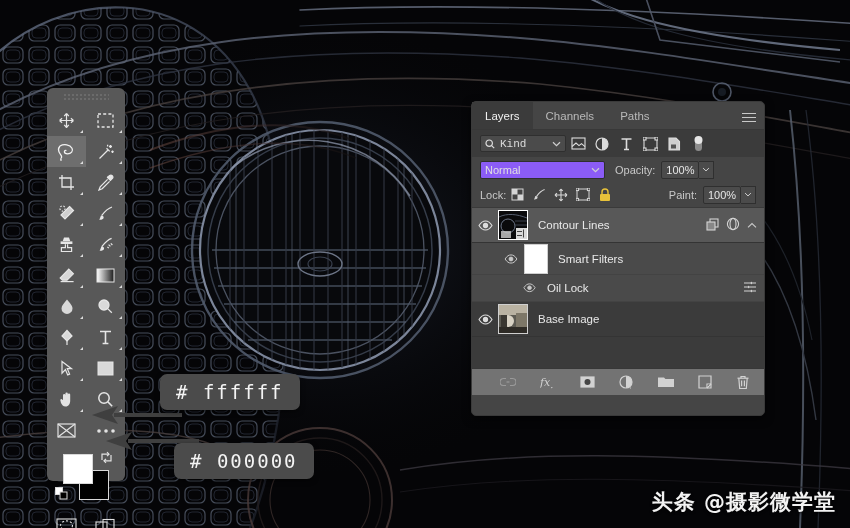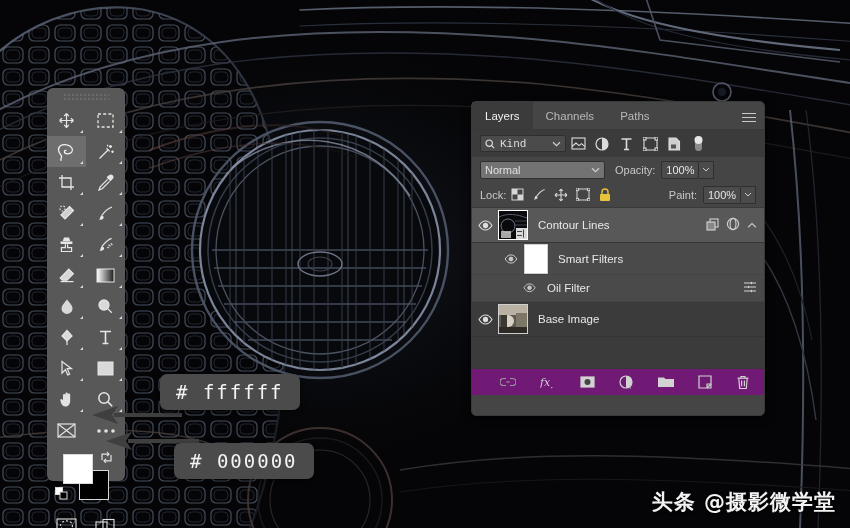--- a/index.html
+++ b/index.html
@@ -82,21 +82,21 @@
   .row { display:flex; align-items:center; padding: 0 8px; }
   #filter-row { height: 27px; background:#3b3b3b; gap:0; }
   .mini-select {
     display:flex; align-items:center; background:#4b4b4b; border:1px solid #2f2f2f;
     border-radius:2px; height:17px; padding:0 4px; color:#dcdcdc; font-size:11px;
   }
   #kind-select { width: 86px; justify-content:space-between;font-family:Liberation Mono, monospace; }
   .fi { width: 24px; display:flex; align-items:center; justify-content:center; color:#d8d8d8;}
   #blend-row { height: 25px; background:#454545; }
   #blend-select {
-    width: 125px; height:18px; background:#737373; border:1px solid #2f2f2f;
+    width: 125px; height:18px; background:#8b5cf6; border:1px solid #2f2f2f;
     display:flex; align-items:center; justify-content:space-between;
     padding:0 4px; border-radius:2px; font-size:11px; color:#e0e0e0;
   }
   .lbl { color:#c8c8c8; font-size:11px; }
   .numfield {
     background:#4b4b4b; border:1px solid #2f2f2f; height:18px; width:38px;
     display:flex; align-items:center; justify-content:center; color:#e6e6e6;
     font-size:11px; border-radius:2px;
   }
   .spin { width:15px; height:18px; border:1px solid #2f2f2f; border-left:none;
@@ -117,21 +117,21 @@
   .c-tl{left:-1px;top:-1px;border-right:none;border-bottom:none;}
   .c-tr{right:-1px;top:-1px;border-left:none;border-bottom:none;}
   .c-bl{left:-1px;bottom:-1px;border-right:none;border-top:none;}
   .c-br{right:-1px;bottom:-1px;border-left:none;border-top:none;}
   .so-badge { position:absolute; right:0; bottom:0; width:11px; height:11px;
               background:#d8d8d8; }
   .layer-name { margin-left:10px; font-size:11.5px; color:#e8e8e8; }
   .row-icons { margin-left:auto; display:flex; align-items:center; gap:7px; padding-right:7px;}
   .mask-thumb { width:24px; height:30px; background:#fff; border:1px solid #cfcfcf; flex:none;}
 
-  #panel-bottom { height: 27px; background:#701a75; display:flex;
+  #panel-bottom { height: 27px; background:#737373; display:flex;
                   align-items:center; justify-content:flex-end; gap:24px;
                   padding-right:14px; border-top:1px solid #383838; }
   .pb { color:#d2d2d2; display:flex; align-items:center; }
 </style>
 </head>
 <body>
 
 <div id="stage">
   <svg id="artwork" viewBox="0 0 850 528" preserveAspectRatio="none">
     <defs>
@@ -689,21 +689,21 @@
     </div>
 
 
     <div class="layer-row sub">
       <div class="eye" style="margin-left:44px;">
         <svg width="13" height="9.5" viewBox="0 0 15 11" fill="none" stroke="#c9c9c9" stroke-width="1.1">
           <path d="M1 5.5C3 2.2 5.2 1 7.5 1S12 2.2 14 5.5C12 8.8 9.8 10 7.5 10S3 8.8 1 5.5z"></path>
           <circle cx="7.5" cy="5.5" r="2.1" fill="#c9c9c9"></circle>
         </svg>
       </div>
-      <span class="layer-name" style="margin-left:5px;">Oil Filter</span>
+      <span class="layer-name" style="margin-left:5px;">Oil Lock</span>
       <div class="row-icons">
         <span>
           <svg width="14" height="14" viewBox="0 0 14 14" fill="none" stroke="#d4d4d4" stroke-width="1.1">
             <path d="M1 3h12M1 7h12M1 11h12"></path>
             <path d="M9 1.4l-1.6 1.6L9 4.6" fill="#d4d4d4" stroke="none"></path>
             <path d="M5 5.4l1.6 1.6L5 8.6" fill="#d4d4d4" stroke="none"></path>
             <path d="M9 9.4l-1.6 1.6L9 12.6" fill="#d4d4d4" stroke="none"></path>
           </svg>
         </span>
       </div>

